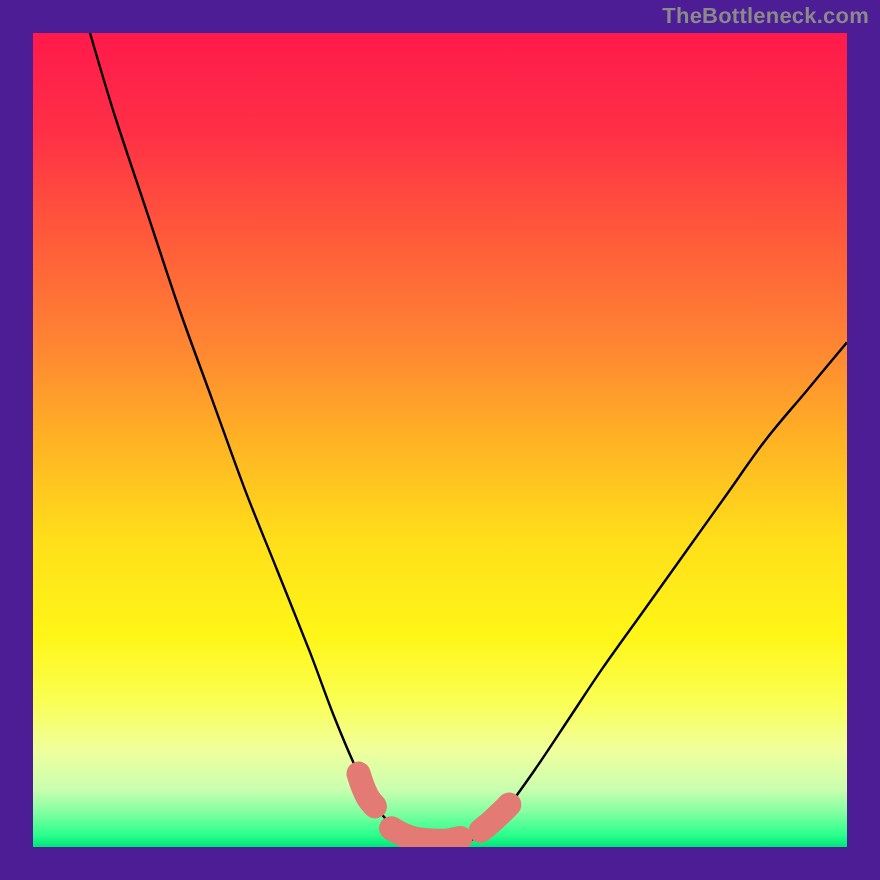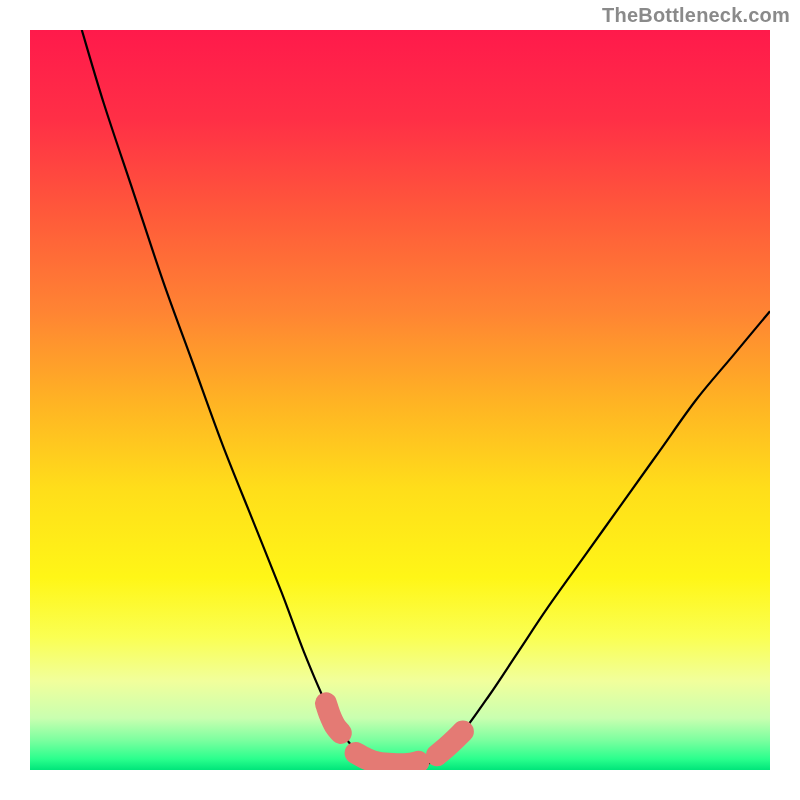--- a/index.html
+++ b/index.html
@@ -9,21 +9,21 @@
     height: 800px;
     background: #000;
     overflow: hidden;
   }
   .frame {
     position: absolute;
     left: 0;
     top: 0;
     width: 800px;
     height: 800px;
-    background: #ffffff;
+    background: #4c1d95;
   }
   .plot {
     position: absolute;
     left: 30px;
     top: 30px;
     width: 740px;
     height: 740px;
     overflow: hidden;
   }
   .gradient {

